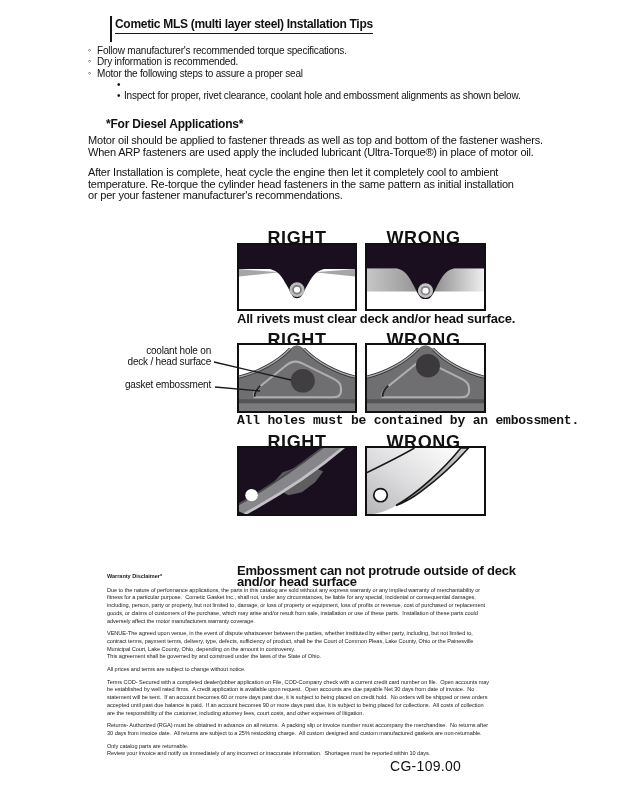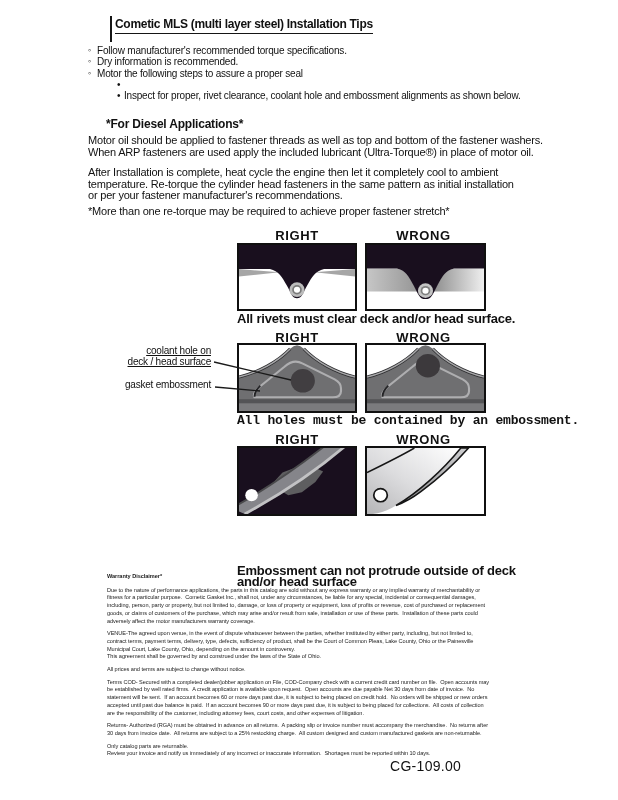--- a/index.html
+++ b/index.html
@@ -19,38 +19,38 @@
   .b-row.sub .mk { width:7px; flex:0 0 7px; font-size:10px; }
 
   
   .diesel-heading { position:absolute; left:88px; top:117px; font-size:12px; font-weight:bold; letter-spacing:-0.2px;margin-left:18px; }
   .para { position:absolute; left:88px; font-size:11px; line-height:11.5px; letter-spacing:-0.2px; white-space:pre; }
   .para1 { top:135px; }
   .para2 { top:167px; }
   .para3 { top:206px; }
 
   
-  .hdr { position:absolute; width:120px; text-align:center; font-size:13px; font-weight:bold; letter-spacing:0.6px; }
+  .hdr { position:absolute; width:120px; text-align:center; font-size:18px; font-weight:bold; letter-spacing:0.6px; }
   .hdr.c1 { left:237px; } .hdr.c2 { left:363px; width:121px; }
   .hdr.r1 { top:228px; } .hdr.r2 { top:330px; } .hdr.r3 { top:432px; }
 
   .panel { position:absolute; border:2px solid #101010; background:#fff; }
   .panel svg { display:block; width:100%; height:100%; }
   .p-r1-right { left:237px; top:243px; width:120px; height:68px; }
   .p-r1-wrong { left:365px; top:243px; width:121px; height:68px; }
   .p-r2-right { left:237px; top:343px; width:120px; height:70px; }
   .p-r2-wrong { left:365px; top:343px; width:121px; height:70px; }
   .p-r3-right { left:237px; top:446px; width:120px; height:70px; }
   .p-r3-wrong { left:365px; top:446px; width:121px; height:70px; }
 
   .caption { position:absolute; left:237px; font-size:13px; font-weight:bold; letter-spacing:-0.2px; white-space:pre; line-height:11px; }
   .cap-r1 { top:313px; } .cap-r2 { top:415px;font-family:Liberation Mono, monospace; } .cap-r3 { top:518px;margin-top:47px; }
 
   .diag-label { position:absolute; right:407px; text-align:right; font-size:10px; line-height:11px; letter-spacing:-0.2px; white-space:pre; }
-  .lbl-coolant { top:345px;text-decoration:underline; }
+  .lbl-coolant { top:345px; }
   .lbl-emboss  { top:379px; }
   .leader-overlay { position:absolute; left:0; top:0; width:618px; height:800px; pointer-events:none; }
 
   
   .disclaimer { position:absolute; left:107px; top:573px; width:460px; }
   .fine { font-size:5.6px; line-height:7.7px; letter-spacing:-0.05px; white-space:pre; color:#1c1c1c; margin-bottom:5px; }
   .fine.head { font-weight:bold; margin-bottom:6px; }
 
   .footer-code { position:absolute; left:390px; top:758px; font-size:14px; letter-spacing:0.3px; }
 </style>
@@ -83,21 +83,20 @@
       <span>Inspect for proper, rivet clearance, coolant hole and embossment alignments as shown below.</span>
     </div>
   </div>
 
   <div class="diesel-heading">*For Diesel Applications*</div>
   <div class="para para1">Motor oil should be applied to fastener threads as well as top and bottom of the fastener washers.
 When ARP fasteners are used apply the included lubricant (Ultra-Torque®) in place of motor oil.</div>
   <div class="para para2">After Installation is complete, heat cycle the engine then let it completely cool to ambient
 temperature. Re-torque the cylinder head fasteners in the same pattern as initial installation
 or per your fastener manufacturer's recommendations.</div>
-  <div class="para para3">*More than one re-torque may be required to achieve proper fastener stretch*</div>
 
   <div class="hdr c1 r1">RIGHT</div>
   <div class="hdr c2 r1">WRONG</div>
 
   <div class="panel p-r1-right">
     <svg viewBox="0 0 120 68" preserveAspectRatio="none">
       <rect width="120" height="68" fill="#ffffff"></rect>
       <polygon points="0,25.5 42,29 0,33.5" fill="#a6a6a6"></polygon>
       <polygon points="120,25.5 78,29 120,33.5" fill="#a6a6a6"></polygon>
       <path d="M0,0 H120 V25.5 H88 C79,27.5 75.5,34 70.5,43 C65.5,52.5 65,56.5 60,56.5 C55,56.5 54.5,52.5 49.5,43 C44.5,34 41,27.5 32,25.5 H0 Z" fill="#190f1e"></path>

